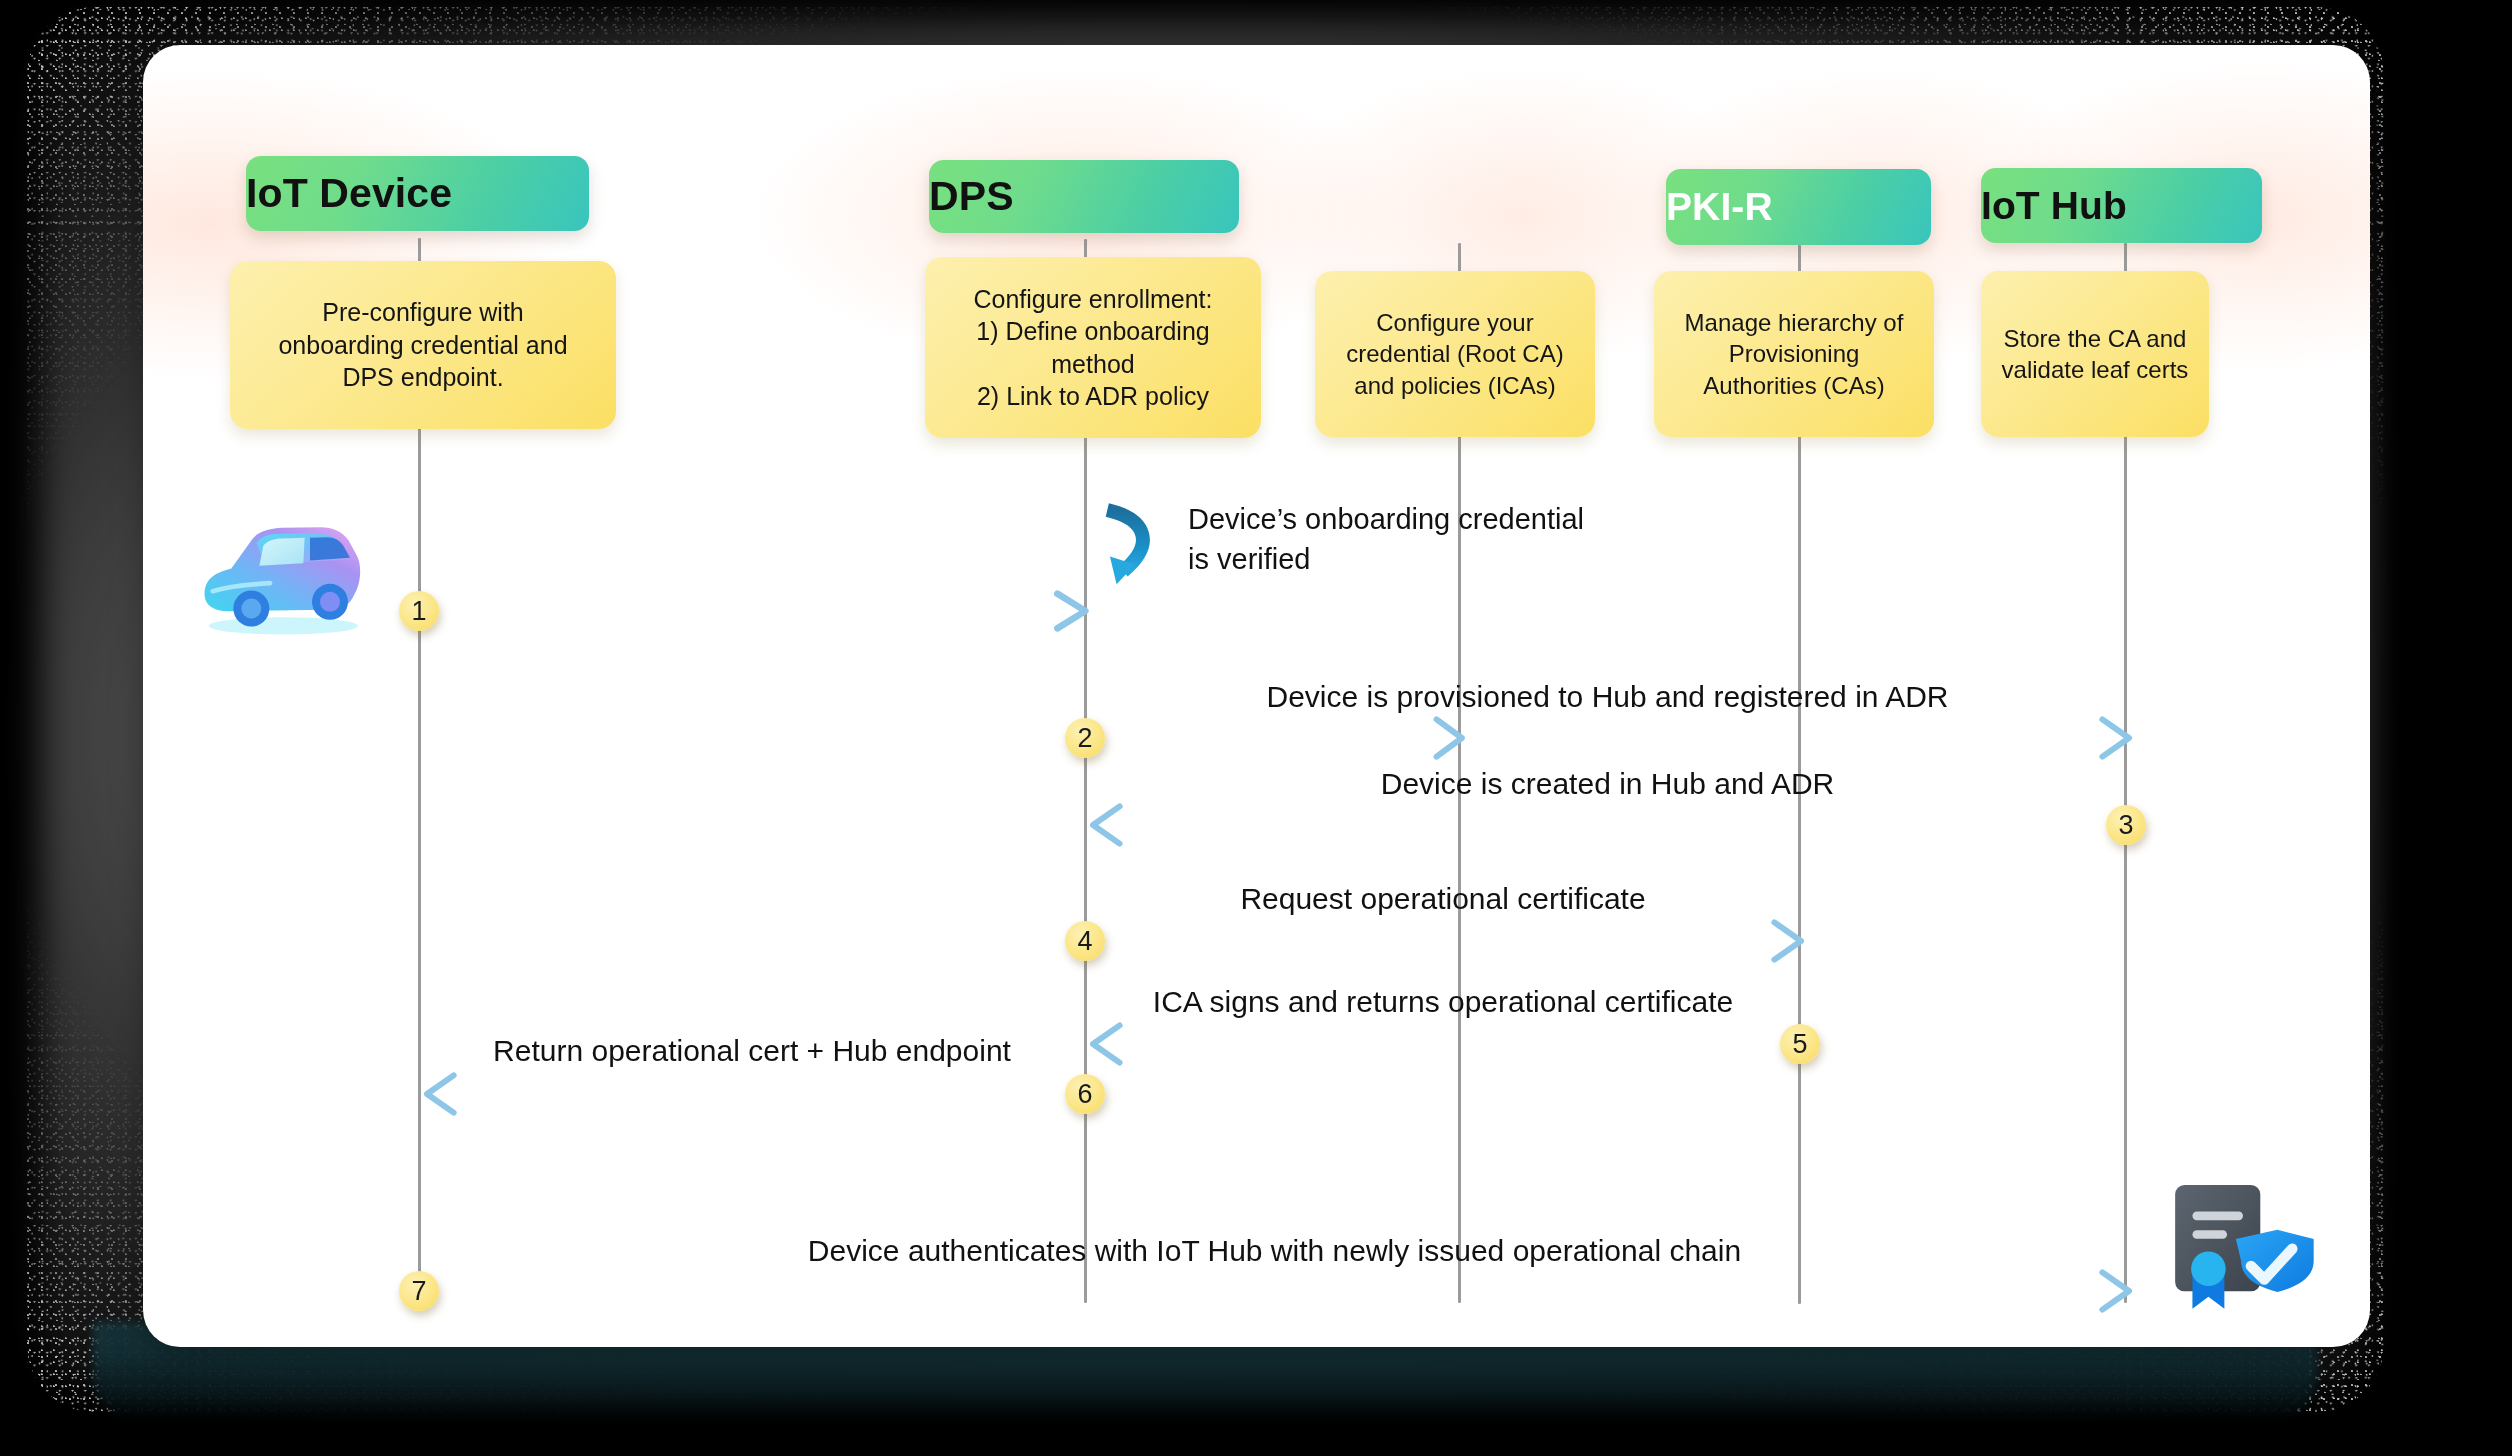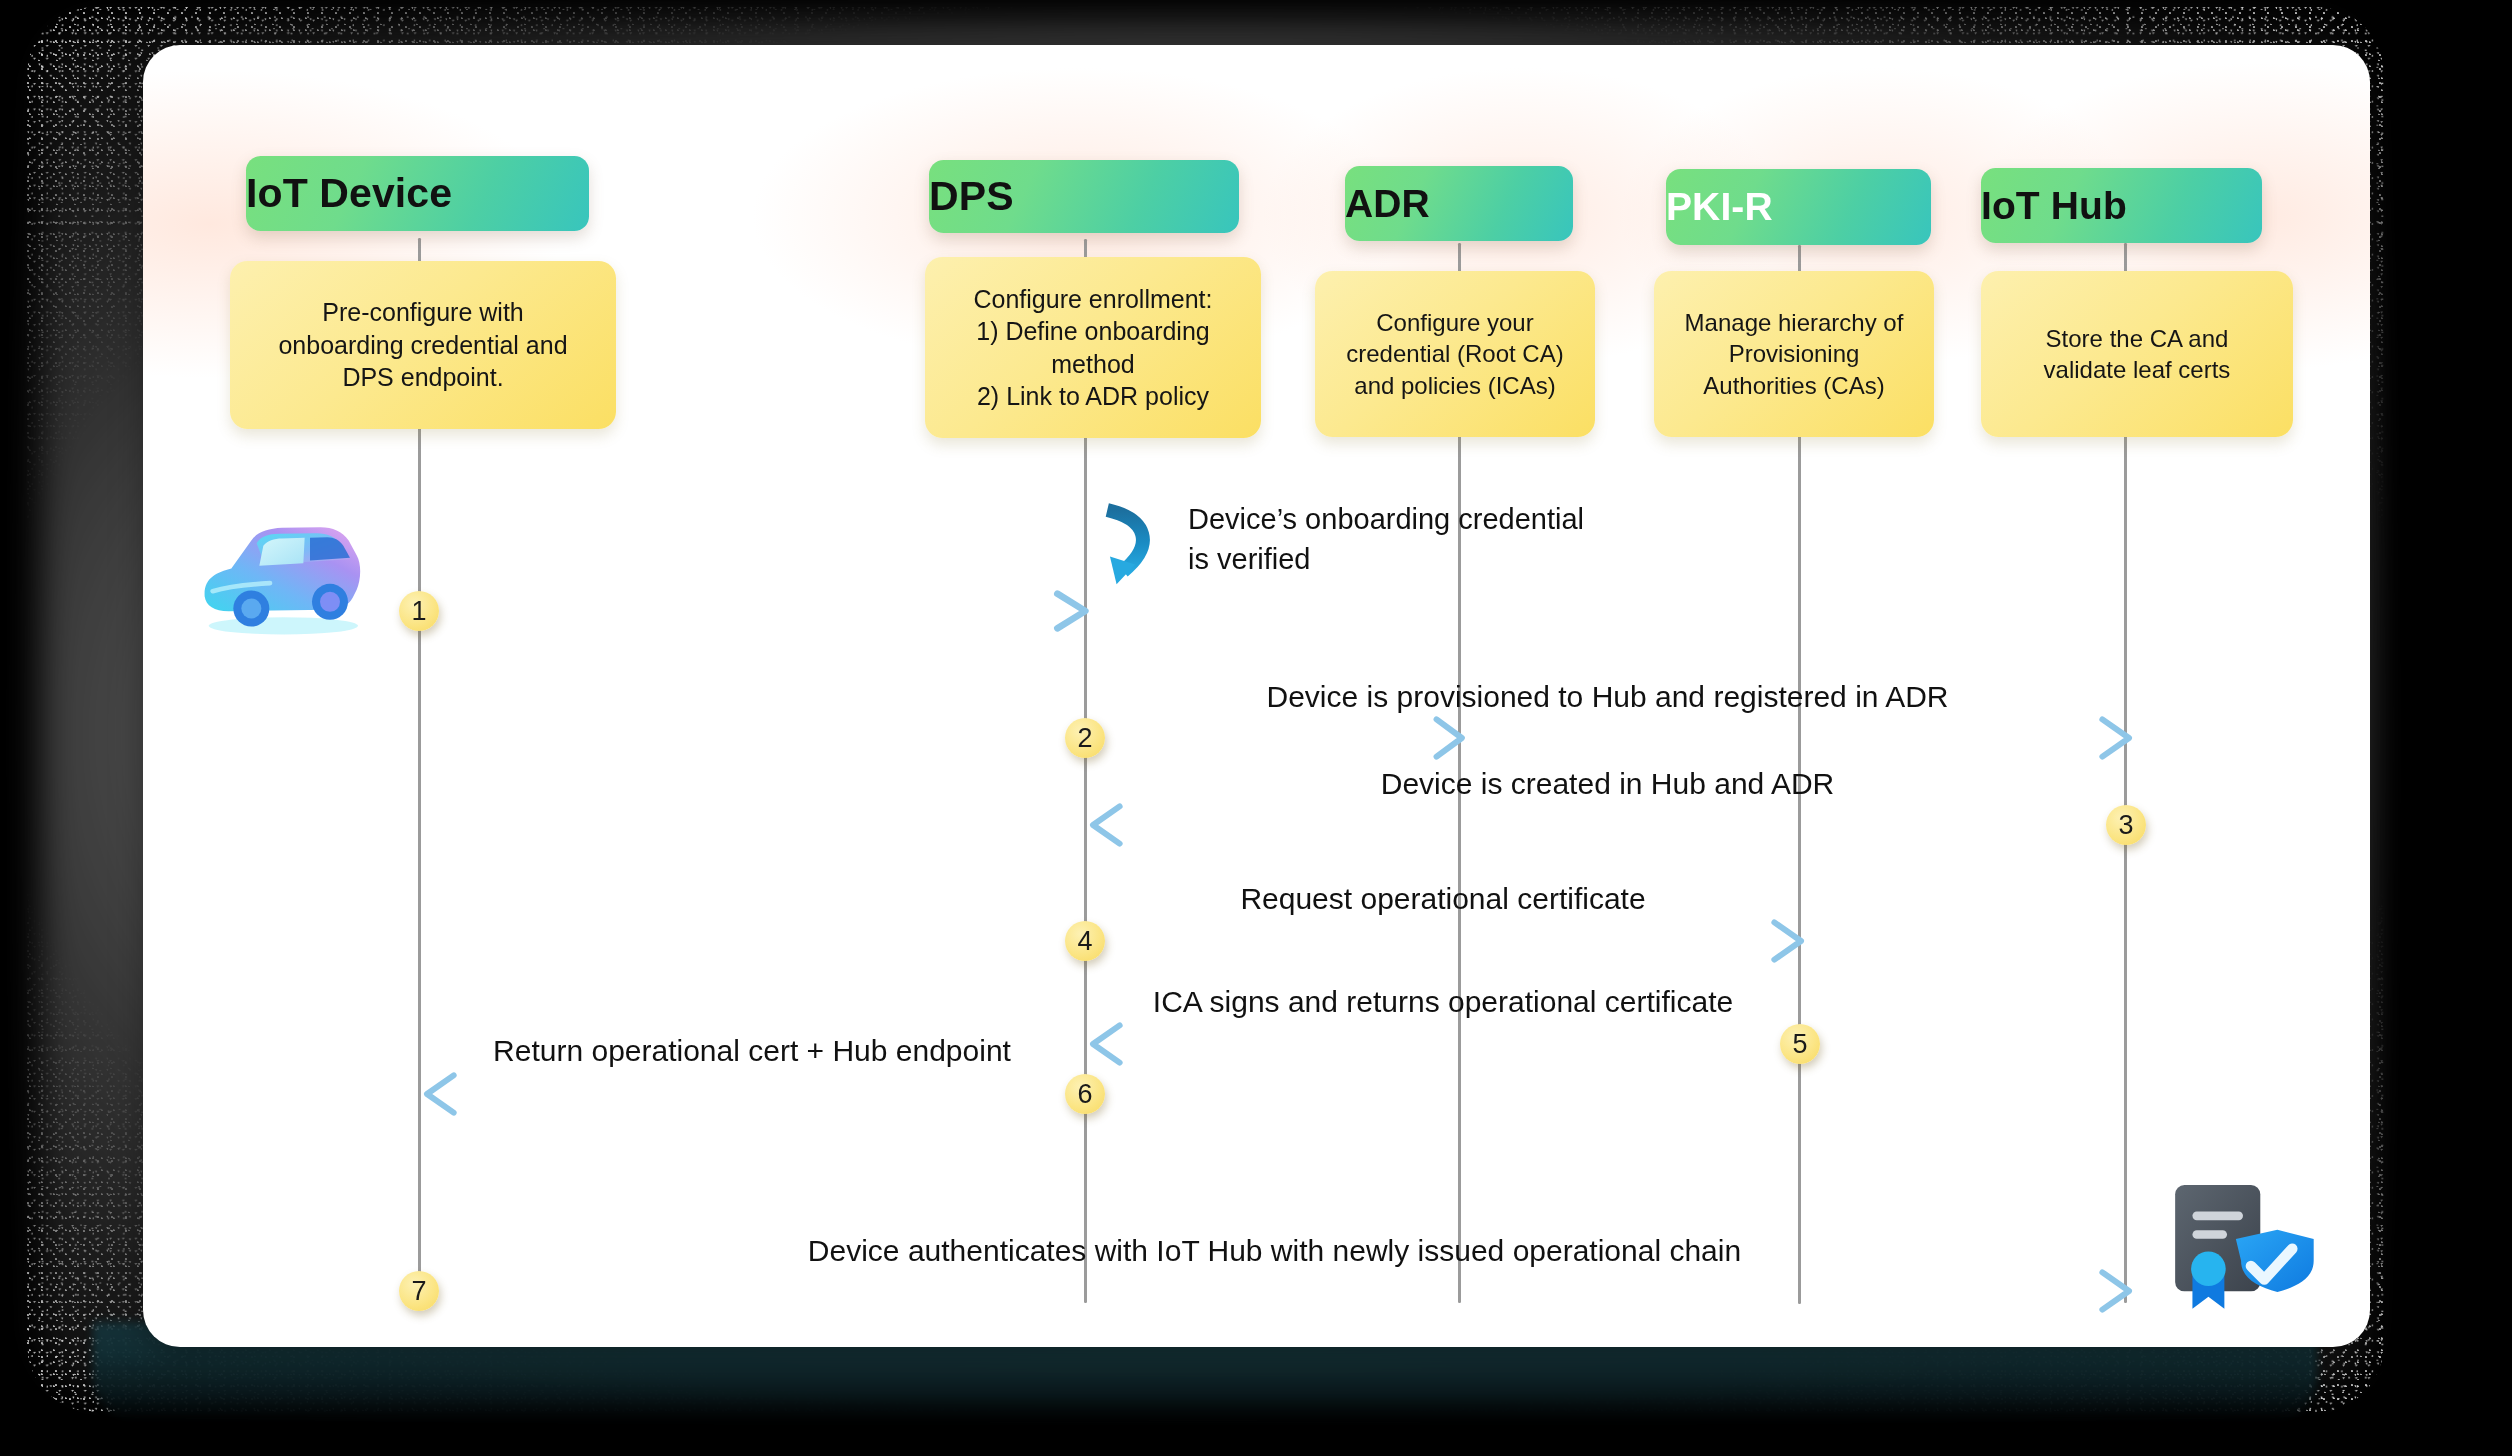--- a/index.html
+++ b/index.html
@@ -122,23 +122,20 @@
     <div class="lifeline" style="left:1981px;top:198px;height:1060px;"></div>
 
     <div class="actor" style="left:103px;top:111px;width:343px;height:75px;">
       <span style="font-size:41px;">IoT Device</span>
     </div>
 
     <div class="actor" style="left:786px;top:115px;width:310px;height:73px;">
       <span style="font-size:41px;">DPS</span>
     </div>
 
-    <div class="actor" style="left:1202px;top:121px;width:228px;height:75px;">
-      <span style="font-size:39px;">ADR</span>
-    </div>
 
     <div class="actor white-label" style="left:1523px;top:124px;width:265px;height:76px;">
       <span style="font-size:39px;">PKI-R</span>
     </div>
 
     <div class="actor" style="left:1838px;top:123px;width:281px;height:75px;">
       <span style="font-size:39px;">IoT Hub</span>
     </div>
 
     <div class="note" style="left:87px;top:216px;width:386px;height:168px;font-size:25px;">
@@ -167,21 +164,21 @@
     </div>
 
     <div class="note" style="left:1511px;top:226px;width:280px;height:166px;font-size:24px;align-items:center;">
       <div>
         <div>Manage hierarchy of</div>
         <div>Provisioning</div>
         <div>Authorities (CAs)</div>
       </div>
     </div>
 
-    <div class="note" style="left:1838px;top:226px;width:312px;height:166px;font-size:24px;">
+    <div class="note" style="left:1838px;top:226px;width:228px;height:166px;font-size:24px;">
       <div>
         <div>Store the CA and</div>
         <div>validate leaf certs</div>
       </div>
     </div>
 
     <div class="icon-wrap" style="left:47px;top:466px;width:180px;height:127px;">
       <svg viewBox="0 0 270 190" width="180" height="127">
         <defs>
           <linearGradient id="carBody" x1="0" y1="1" x2="1" y2="0">

